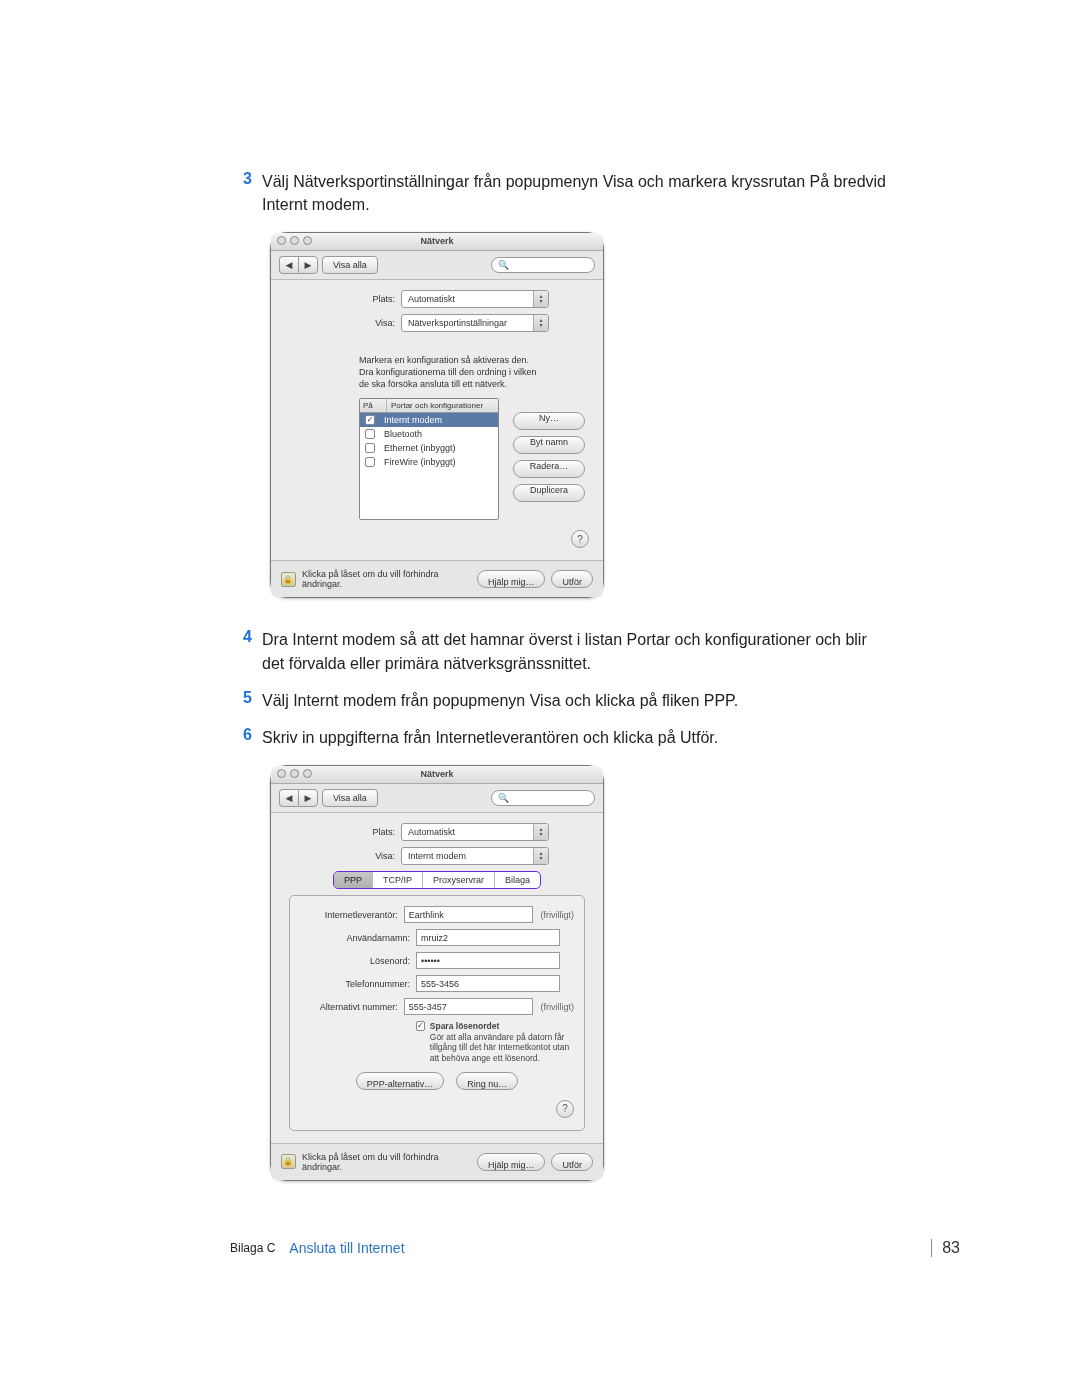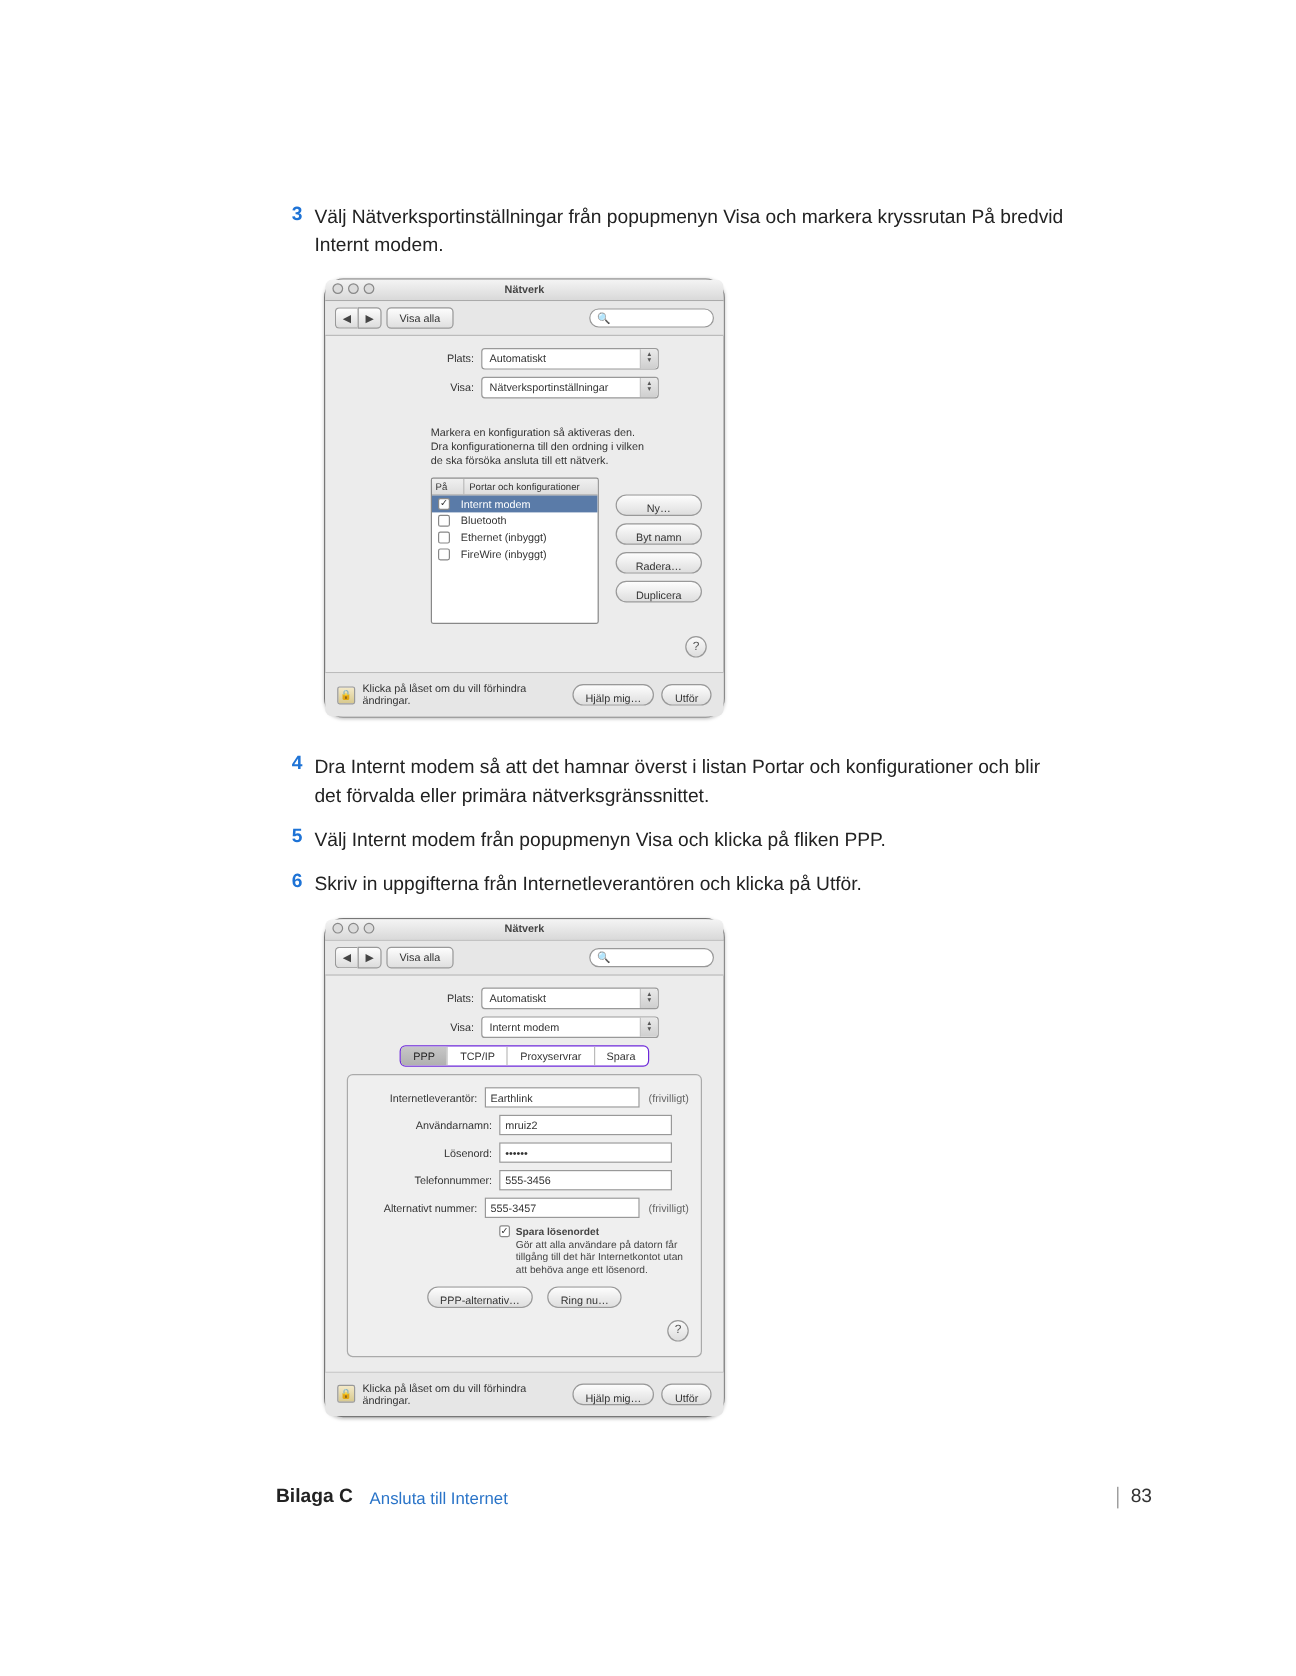--- a/index.html
+++ b/index.html
@@ -32,21 +32,21 @@
 .ports-head .c1{width:20px;padding:2px 3px;border-right:1px solid #bbb}
 .ports-head .c2{flex:1;padding:2px 4px}
 .prow{display:flex;align-items:center;font-size:9px}
 .prow .c1{width:20px;display:flex;justify-content:center;padding:2px 0}
 .prow .c2{flex:1;padding:2px 4px}
 .prow.sel{background:#5a7ba8;color:#fff}
 .chk{width:10px;height:10px;border:1px solid #888;border-radius:2px;background:#fff;display:flex;align-items:center;justify-content:center;font-size:8px;line-height:8px;color:#333;box-sizing:border-box}
 .chk.on:before{content:"✓"}
 .prow.sel .chk{background:#fff;color:#333}
 .ports-btns{display:flex;flex-direction:column;gap:6px;padding-top:14px}
-.sbtn{width:70px;height:16px;border:1px solid #999;border-radius:10px;background:linear-gradient(#fdfdfd,#dedede);font-size:9px;display:flex;align-items:flex-end;justify-content:center}
+.sbtn{width:70px;height:16px;border:1px solid #999;border-radius:10px;background:linear-gradient(#fdfdfd,#dedede);font-size:9px;display:flex;align-items:flex-start;justify-content:center}
 .help-row{display:flex;justify-content:flex-end;margin-top:10px}
 .help-icon{width:16px;height:16px;border:1px solid #999;border-radius:50%;display:flex;align-items:center;justify-content:center;font-size:10px;color:#555;background:linear-gradient(#fafafa,#dedede)}
 .lockbar{display:flex;align-items:center;gap:6px;padding:8px 10px;border-top:1px solid #bbb;background:#e6e6e6;border-radius:0 0 6px 6px}
 .lock-ico{width:13px;height:13px;border:1px solid #999;border-radius:2px;background:linear-gradient(#f3e9c8,#d8c98e);display:flex;align-items:center;justify-content:center;font-size:8px}
 .lock-text{font-size:9px;flex:1}
 .obtn{height:16px;padding:0 10px;border:1px solid #999;border-radius:10px;background:linear-gradient(#fdfdfd,#dedede);font-size:9px;display:flex;align-items:flex-end}
 .tabs{display:flex;justify-content:center;margin:6px 0 0;position:relative}
 .tabseg{display:flex;border:1px solid #6d28d9;border-radius:5px;overflow:hidden;background:#fff}
 .tab{padding:3px 10px;font-size:9px;border-right:1px solid #bbb}
 .tab:last-child{border-right:none}
@@ -54,21 +54,21 @@
 .tabpanel{border:1px solid #aaa;border-radius:5px;background:#efefef;margin:6px 4px 0;padding:10px 10px 12px}
 .field{display:flex;align-items:center;margin-bottom:6px}
 .field .flbl{width:110px;text-align:right;padding-right:6px;font-size:9px}
 .tinput{width:138px;height:15px;border:1px solid #999;background:#fff;font-size:9px;padding-left:4px;display:flex;align-items:center}
 .hint{font-size:9px;color:#666;margin-left:8px}
 .saverow{display:flex;margin-left:116px;align-items:flex-start;gap:5px}
 .savetext{font-size:8.5px;line-height:1.25;color:#444;width:170px}
 .savetext .em{font-weight:700}
 .btnrow{display:flex;justify-content:center;gap:12px;margin-top:8px}
 .footer{position:absolute;left:0;right:0;bottom:140px;padding:0 120px 0 230px;display:flex;align-items:center}
-.footer .appx{font-weight:700;font-size:16px}
+.footer .appx{font-weight:400;font-size:12px}
 .footer .chap{color:#2a74c8;font-size:14px;margin-left:14px;flex:1}
 .footer .pn{font-size:16px;color:#333;padding-left:10px;border-left:1px solid #888}
 </style>
 </head>
 <body>
 
 <div class="page">
 
   <div class="step">
     <div class="step-num">3</div>
@@ -236,21 +236,21 @@
               <span>▴</span>
               <span>▾</span>
             </div>
           </div>
       </div>
       <div class="tabs">
         <div class="tabseg">
           <div class="tab active"><span>PPP</span></div>
           <div class="tab"><span>TCP/IP</span></div>
           <div class="tab"><span>Proxyservrar</span></div>
-          <div class="tab"><span>Spara</span></div>
+          <div class="tab"><span>Bilaga</span></div>
         </div>
       </div>
       <div class="tabpanel">
         <div class="field">
           <div class="flbl">Internetleverantör:</div>
           <div class="tinput">
               <span>Earthlink</span>
             </div>
           <div class="hint">(frivilligt)</div>
         </div>

